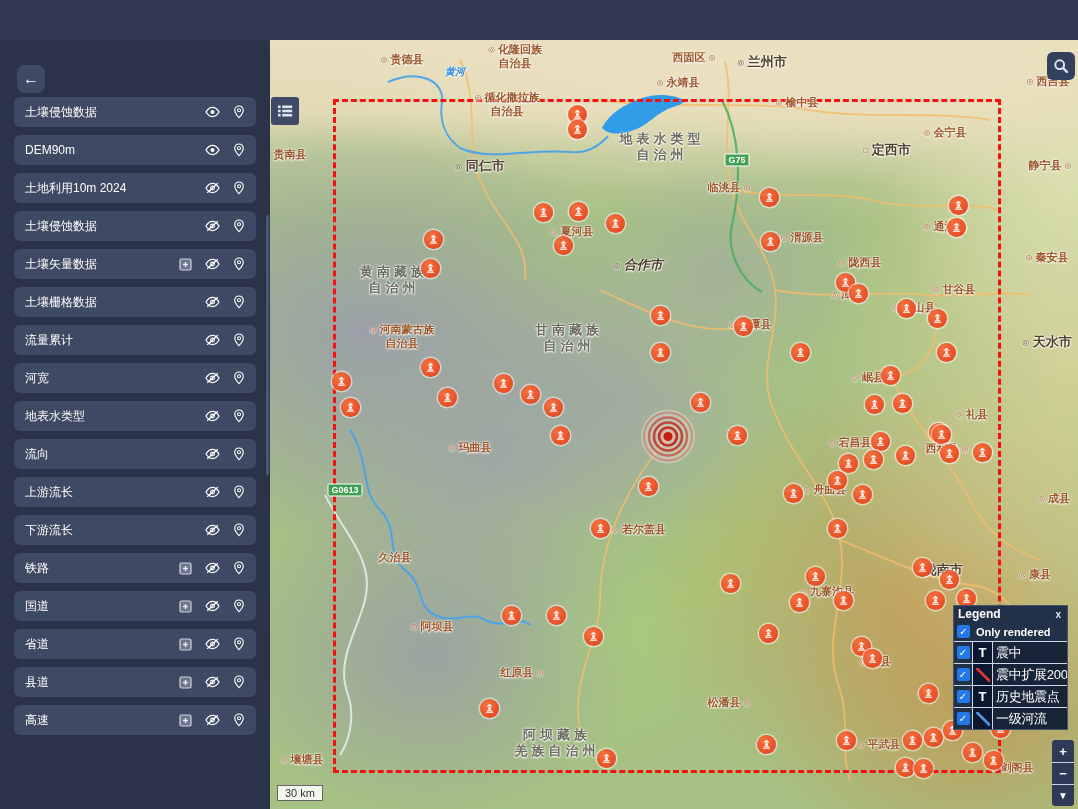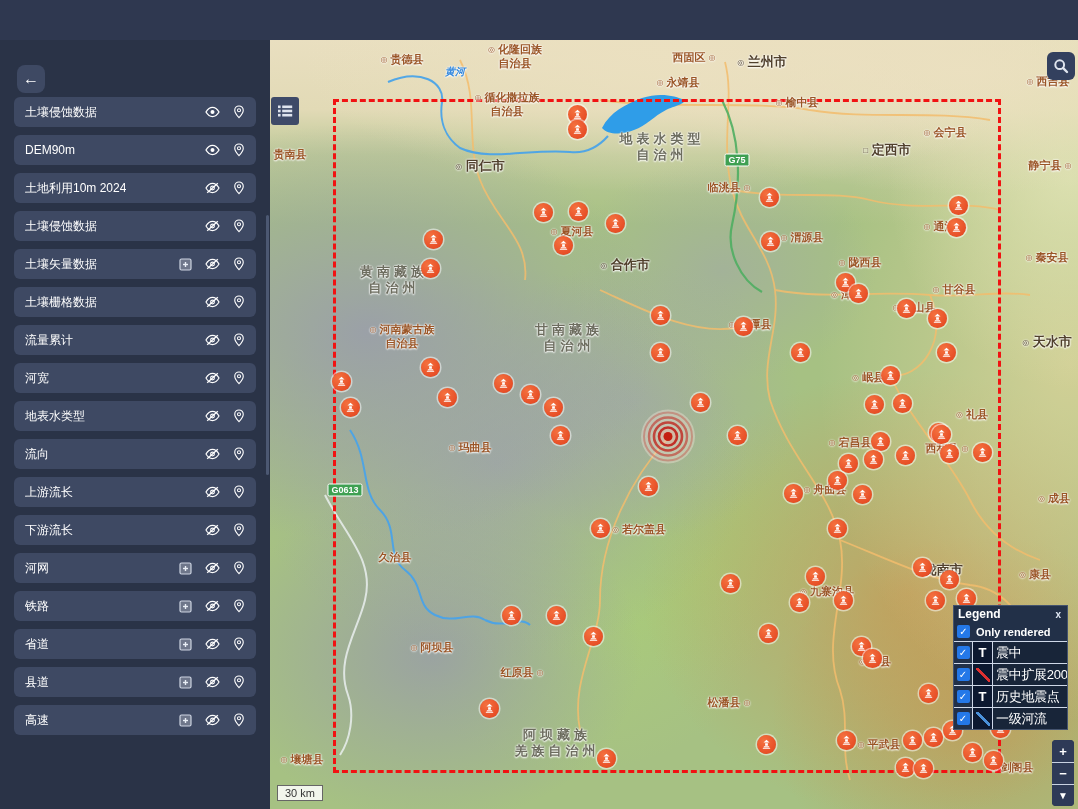--- a/index.html
+++ b/index.html
@@ -318,21 +318,21 @@
       </button>
       <button class="icon-btn">
         <svg width="12" height="14" viewBox="0 0 13 15">
           <path d="M6.5 1 C3.9 1 1.9 3 1.9 5.6 C1.9 8.8 6.5 13.6 6.5 13.6 C6.5 13.6 11.1 8.8 11.1 5.6 C11.1 3 9.1 1 6.5 1 Z" fill="none" stroke="#fff" stroke-width="1.2"></path>
           <circle cx="6.5" cy="5.6" r="1.7" fill="none" stroke="#fff" stroke-width="1.1"></circle>
         </svg>
       </button>
     </span>
   </div>
         <div class="layer-item">
-    <span class="lbl">河网</span>
+    <span class="lbl">铁路</span>
     <span class="icons">
       <button class="icon-btn">
         <svg width="13" height="13" viewBox="0 0 13 13">
           <rect x="1" y="1" width="11" height="11" rx="1.5" fill="rgba(255,255,255,0.25)" stroke="#cdd4e2" stroke-width="1.2"></rect>
           <line x1="4" y1="6.5" x2="9" y2="6.5" stroke="#e8edf5" stroke-width="1.4"></line>
           <line x1="6.5" y1="4" x2="6.5" y2="9" stroke="#e8edf5" stroke-width="1.4"></line>
         </svg>
       </button>
 
       <button class="icon-btn">
@@ -344,21 +344,21 @@
       </button>
       <button class="icon-btn">
         <svg width="12" height="14" viewBox="0 0 13 15">
           <path d="M6.5 1 C3.9 1 1.9 3 1.9 5.6 C1.9 8.8 6.5 13.6 6.5 13.6 C6.5 13.6 11.1 8.8 11.1 5.6 C11.1 3 9.1 1 6.5 1 Z" fill="none" stroke="#fff" stroke-width="1.2"></path>
           <circle cx="6.5" cy="5.6" r="1.7" fill="none" stroke="#fff" stroke-width="1.1"></circle>
         </svg>
       </button>
     </span>
   </div>
         <div class="layer-item">
-    <span class="lbl">铁路</span>
+    <span class="lbl">国道</span>
     <span class="icons">
       <button class="icon-btn">
         <svg width="13" height="13" viewBox="0 0 13 13">
           <rect x="1" y="1" width="11" height="11" rx="1.5" fill="rgba(255,255,255,0.25)" stroke="#cdd4e2" stroke-width="1.2"></rect>
           <line x1="4" y1="6.5" x2="9" y2="6.5" stroke="#e8edf5" stroke-width="1.4"></line>
           <line x1="6.5" y1="4" x2="6.5" y2="9" stroke="#e8edf5" stroke-width="1.4"></line>
         </svg>
       </button>
 
       <button class="icon-btn">
@@ -559,21 +559,21 @@
         </div>
         <div class="map-label lbl-county" style="left: 644px; top: 268px;">
           <div><span class="sym">◎</span> 武山县</div>
         </div>
         <div class="map-label lbl-city" style="left: 777px; top: 302px;">
           <div><span class="sym">◎</span> 天水市</div>
         </div>
         <div class="map-label lbl-county" style="left: 302px; top: 192px;">
           <div><span class="sym">◎</span> 夏河县</div>
         </div>
-        <div class="map-label lbl-city" style="left: 355px; top: 225px;">
+        <div class="map-label lbl-city" style="left: 368px; top: 225px; font-style: italic;">
           <div><span class="sym">◎</span> 合作市</div>
         </div>
         <div class="map-label lbl-pref" style="left: 124px; top: 240px;">
           <div>黄南藏族</div>
           <div>自治州</div>
         </div>
         <div class="map-label lbl-county" style="left: 132px; top: 297px;">
           <div><span class="sym">◎</span> 河南蒙古族</div>
           <div>自治县</div>
         </div>
@@ -604,21 +604,21 @@
         </div>
         <div class="map-label lbl-county" style="left: 200px; top: 408px;">
           <div><span class="sym">◎</span> 玛曲县</div>
         </div>
         <div class="map-label lbl-county" style="left: 369px; top: 490px;">
           <div><span class="sym">◎</span> 若尔盖县</div>
         </div>
         <div class="map-label lbl-county" style="left: 125px; top: 518px;">
           <div>久治县</div>
         </div>
-        <div class="map-label lbl-county" style="left: 162px; top: 608px;">
+        <div class="map-label lbl-county" style="left: 162px; top: 587px;">
           <div><span class="sym">◎</span> 阿坝县</div>
         </div>
         <div class="map-label lbl-county" style="left: 252px; top: 633px;">
           <div>红原县 <span class="sym">◎</span></div>
         </div>
         <div class="map-label lbl-county" style="left: 459px; top: 663px;">
           <div>松潘县 <span class="sym">◎</span></div>
         </div>
         <div class="map-label lbl-county" style="left: 557px; top: 552px;">
           <div><span class="sym">◎</span> 九寨沟县</div>

